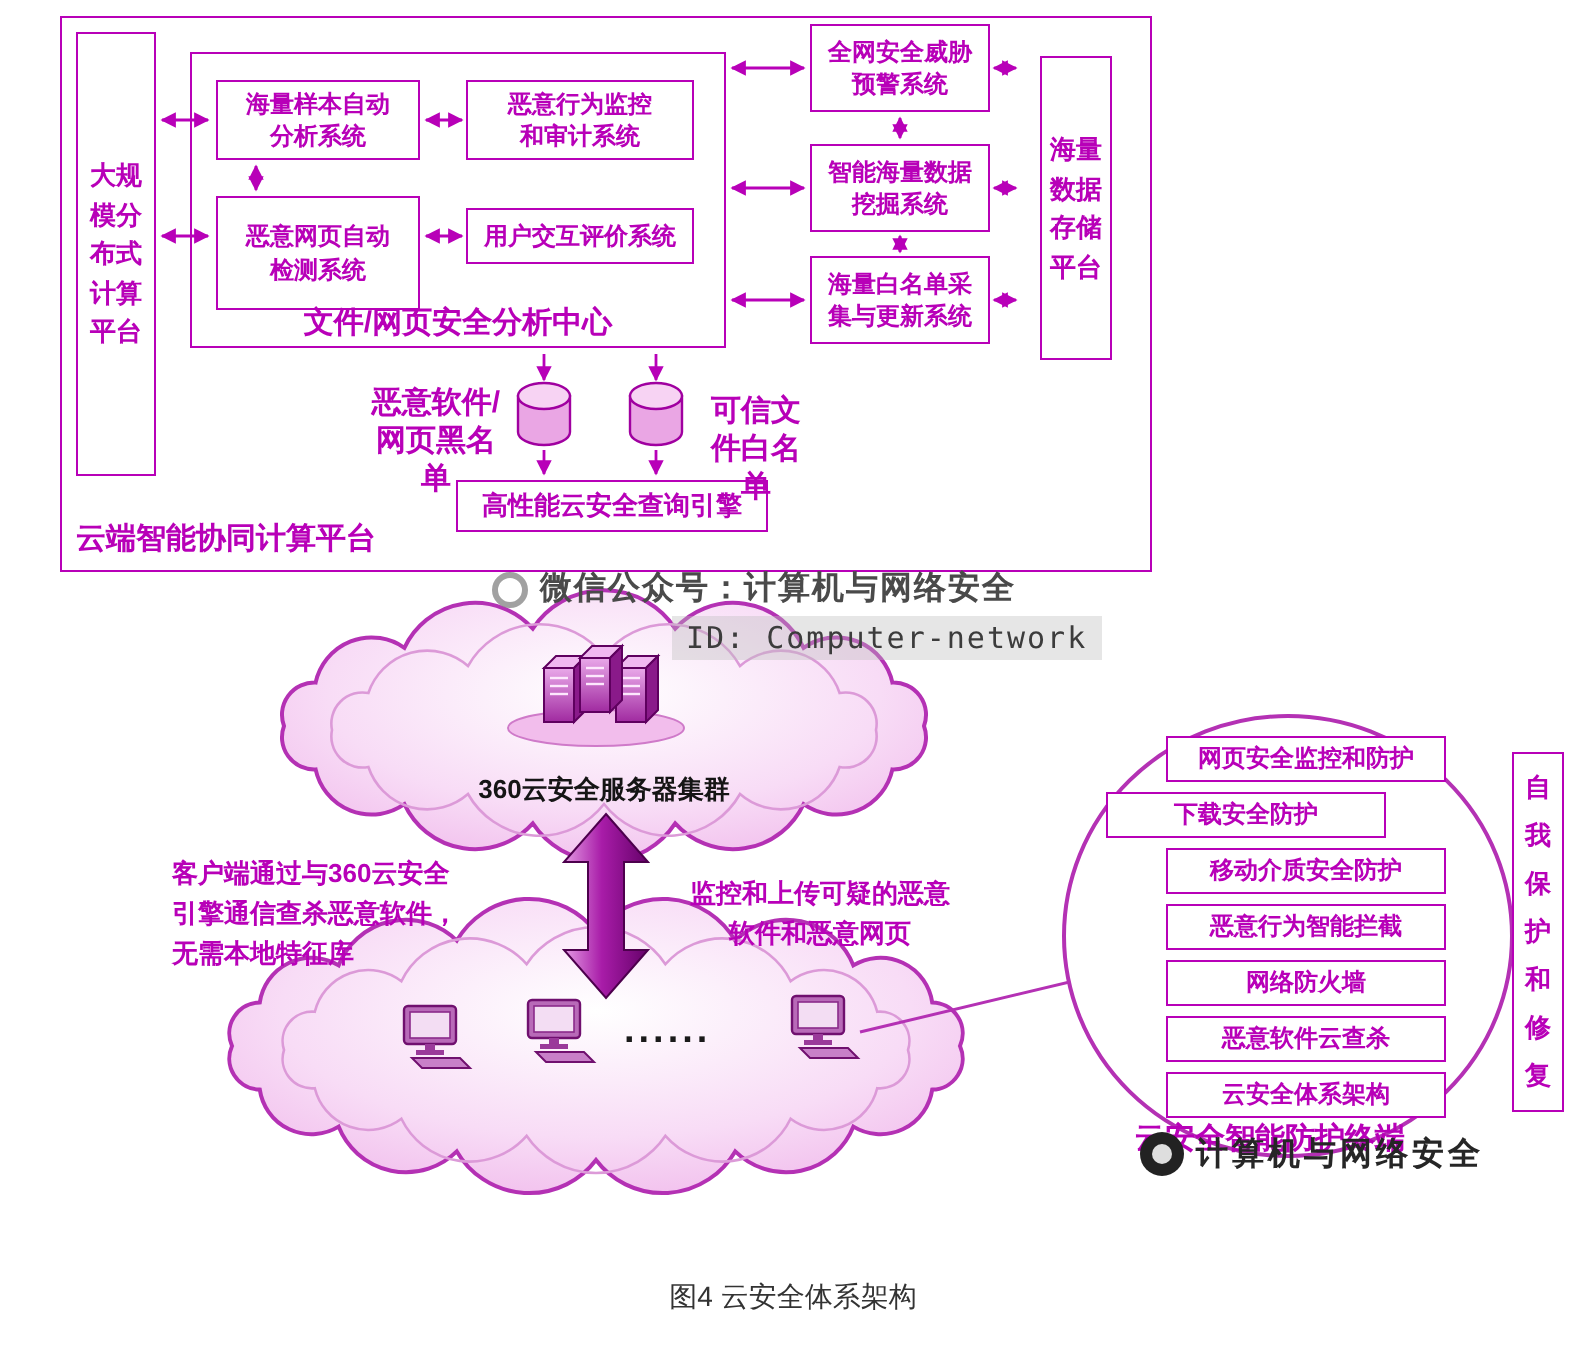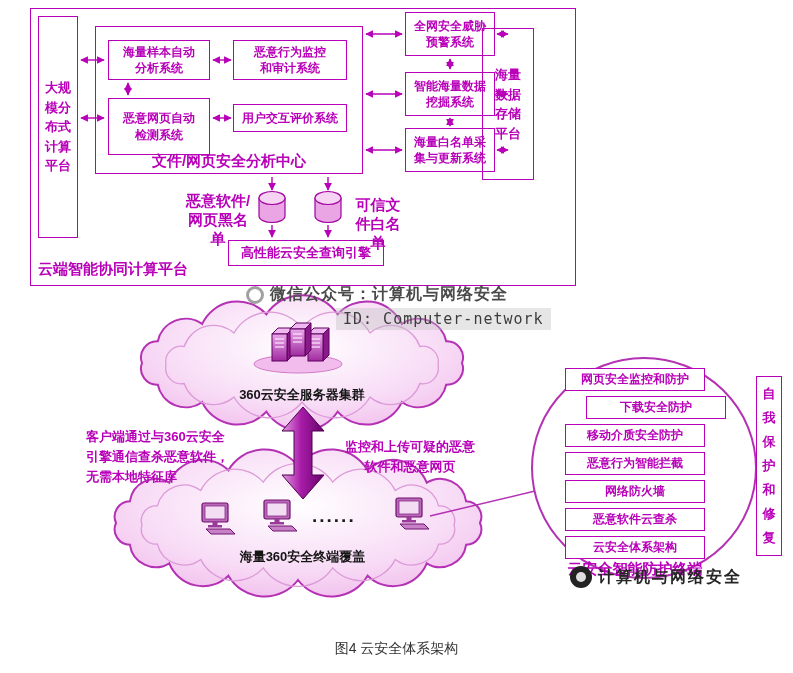--- a/index.html
+++ b/index.html
@@ -23,21 +23,21 @@
   .wm-id { font-family:"DejaVu Sans Mono","Liberation Mono",monospace; font-size:15px; color:#3c3c3c;
            background:rgba(190,190,190,0.38); padding:2px 7px; letter-spacing:1px; }
   .wm-logo { width:18px; height:18px; border:3px solid #8a8a8a; border-radius:50%; opacity:.8; }
   .wm-logo-dark { width:22px; height:22px; background:#222; border-radius:50%; position:relative; flex:0 0 auto; }
   .wm-logo-dark::after { content:""; position:absolute; left:6px; top:6px; width:10px; height:10px;
            border-radius:50%; background:#fff; opacity:.85; }
   .wm-footer-text { font-size:16px; font-weight:bold; color:#262626; letter-spacing:2px; }
   .caption { position:absolute; z-index:2; width:793px; text-align:center; color:#333; font-size:14px; }
   .dots { position:absolute; z-index:2; color:#1a1a1a; font-weight:bold; font-size:19px; letter-spacing:2px; }
   .t-item { position:absolute; z-index:2; width:140px; height:23px; border:1.4px solid #b800b8; background:#fff;
-            color:#b800b8; font-weight:bold; font-size:12px; display:flex; align-items:center; justify-content:center; }
+            color:#b800b8; font-weight:bold; font-size:12px; display:flex; align-items:center; justify-content:center;margin-left:18px; }
 </style>
 </head>
 <body>
 
 <div class="stage">
 
   <svg class="layer" width="793" height="673" viewBox="0 0 793 673">
     <defs>
       <marker id="mA" viewBox="0 0 10 10" refX="9" refY="5" markerWidth="5.5" markerHeight="5.5" orient="auto-start-reverse">
         <path d="M0,0 L10,5 L0,10 Z" fill="#b800b8"></path>
@@ -156,53 +156,52 @@
   <div class="box f12" style="left:405px; top:12px; width:90px; height:44px;">
     <span class="t80">全网安全威胁预警系统</span>
   </div>
   <div class="box f12" style="left:405px; top:72px; width:90px; height:44px;">
     <span class="t80">智能海量数据挖掘系统</span>
   </div>
   <div class="box f12" style="left:405px; top:128px; width:90px; height:44px;">
     <span class="t80">海量白名单采集与更新系统</span>
   </div>
 
-  <div class="box f13" style="left:482px; top:28px; width:52px; height:152px;text-align:center;">
+  <div class="box f13" style="left:520px; top:28px; width:36px; height:152px;text-align:center;">
     <span class="vwrap2">海量数据存储平台</span>
   </div>
 
   <div class="mg-label wrapcc" style="left:182px; top:192px; width:72px;">恶意软件/网页黑名单</div>
   <div class="mg-label wrapcc" style="left:349px; top:196px; width:58px;">可信文件白名单</div>
 
   <div class="box f13" style="left:228px; top:240px; width:156px; height:26px;">
     <span>高性能云安全查询引擎</span>
   </div>
 
   <div class="watermark" style="left:246px; top:284px;">
     <span class="wm-logo"></span>
     <span class="wm-text">微信公众号：计算机与网络安全</span>
   </div>
   <div class="watermark" style="left:336px; top:308px;">
     <span class="wm-id">ID: Computer-network</span>
   </div>
 
   <div class="dk-label" style="left:210px; top:386px; width:184px;">360云安全服务器集群</div>
   <div class="dots" style="left:312px; top:505px; width:80px;">......</div>
-  <div class="dk-label" style="left:205px; top:548px; width:195px;">海量360安全终端覆盖</div>
 
   <div class="note" style="left:86px; top:427px; width:172px;">客户端通过与360云安全
 引擎通信查杀恶意软件，
 无需本地特征库</div>
   <div class="note" style="left:334px; top:437px; width:152px;text-align:center;">监控和上传可疑的恶意
 软件和恶意网页</div>
 
   <div class="t-item" style="left:565px; top:368px;">
     <span>网页安全监控和防护</span>
     </div>
-  <div class="t-item" style="left:586px; top:396px;">
+  <div class="t-item" style="left:535px; top:396px;">
     <span>下载安全防护</span>
     </div>
   <div class="t-item" style="left:565px; top:424px;">
     <span>移动介质安全防护</span>
     </div>
   <div class="t-item" style="left:565px; top:452px;">
     <span>恶意行为智能拦截</span>
     </div>
   <div class="t-item" style="left:565px; top:480px;">
     <span>网络防火墙</span>

